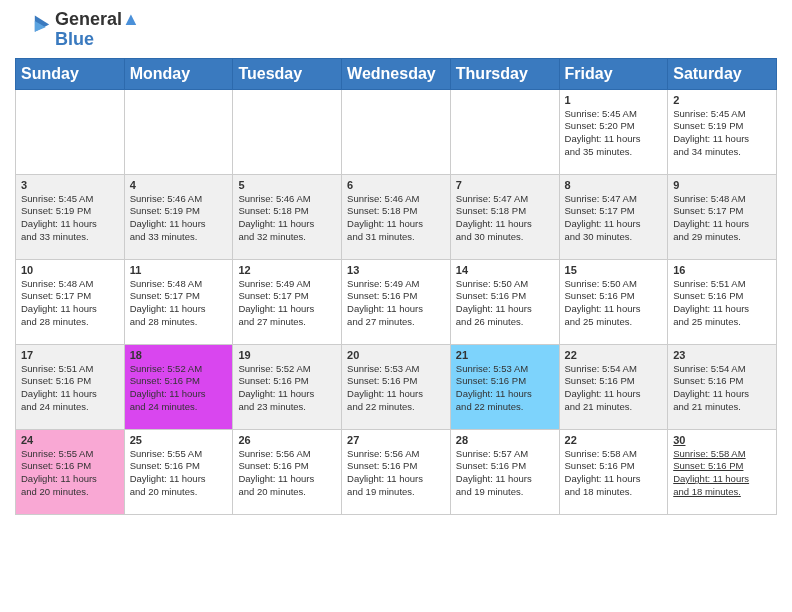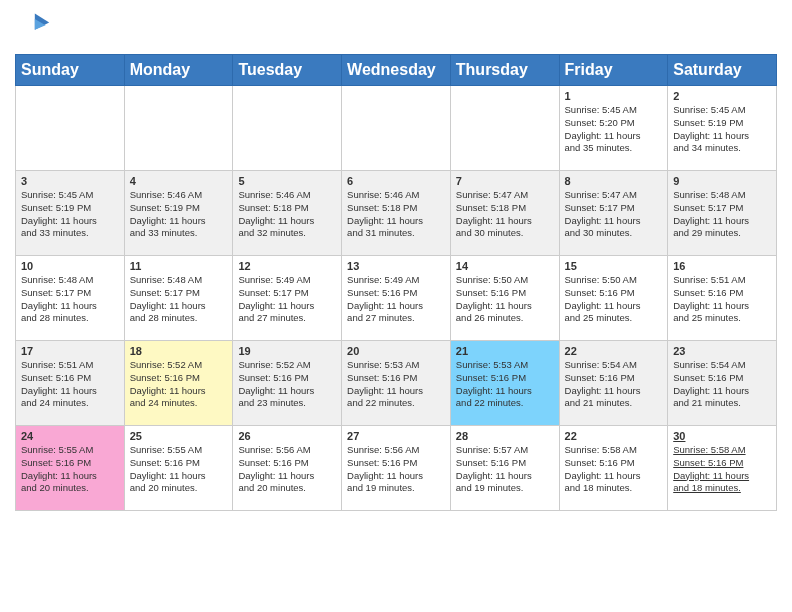--- a/index.html
+++ b/index.html
@@ -109,20 +109,24 @@
 
 <div class="page">
   <div class="header">
     <div class="logo">
       <svg class="logo-icon" viewBox="0 0 40 40">
         <rect x="0" y="0" width="40" height="40" fill="white"></rect>
 
         <polygon points="22,4 38,14 22,22" fill="#3a7abf"></polygon>
         <polygon points="22,10 34,17 22,22" fill="#5ba3e0"></polygon>
       </svg>
+      <div class="logo-text">
+        <div>General<span>▲</span></div>
+        <div style="color:#3a7abf;">Blue</div>
+      </div>
     </div>
     <div class="title-section">
       <div class="month-title"></div>
       <div class="location"></div>
     </div>
   </div>
 
   <table class="calendar">
     <thead>
       <tr>
@@ -260,21 +264,21 @@
           </td>
         </tr>
         <tr class="row-even">
           <td style="background: rgb(240, 240, 240);">
             <span class="day-number">17</span>
             <div class="day-info" style="white-space: pre-line;">Sunrise: 5:51 AM
 Sunset: 5:16 PM
 Daylight: 11 hours
 and 24 minutes.</div>
           </td>
-          <td style="background: #fef9c3;">
+          <td style="background: #d946ef;">
             <span class="day-number">18</span>
             <div class="day-info" style="white-space: pre-line;">Sunrise: 5:52 AM
 Sunset: 5:16 PM
 Daylight: 11 hours
 and 24 minutes.</div>
           </td>
           <td style="background: rgb(240, 240, 240);">
             <span class="day-number">19</span>
             <div class="day-info" style="white-space: pre-line;">Sunrise: 5:52 AM
 Sunset: 5:16 PM

